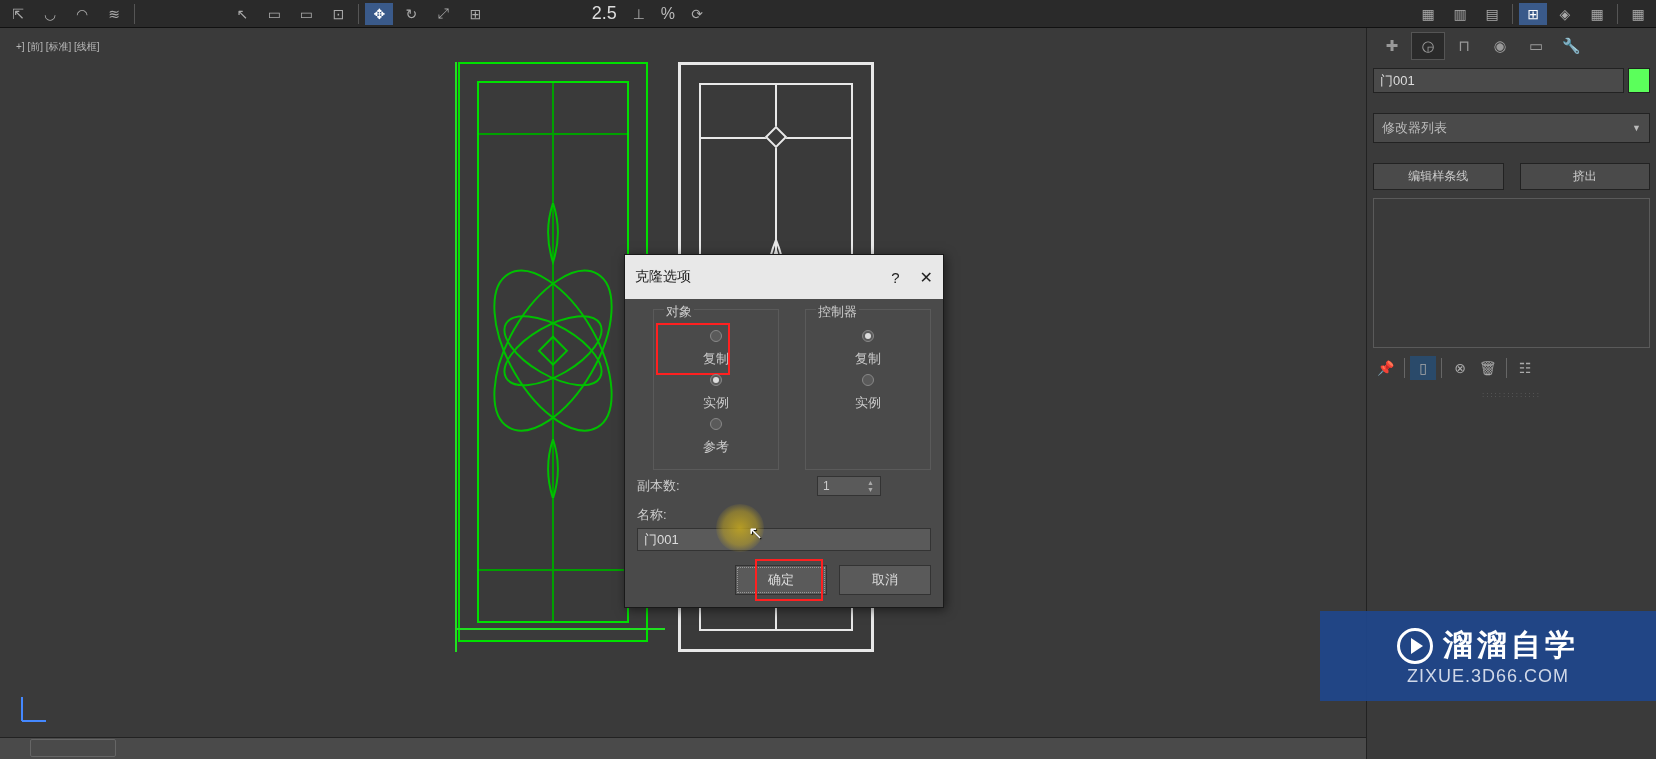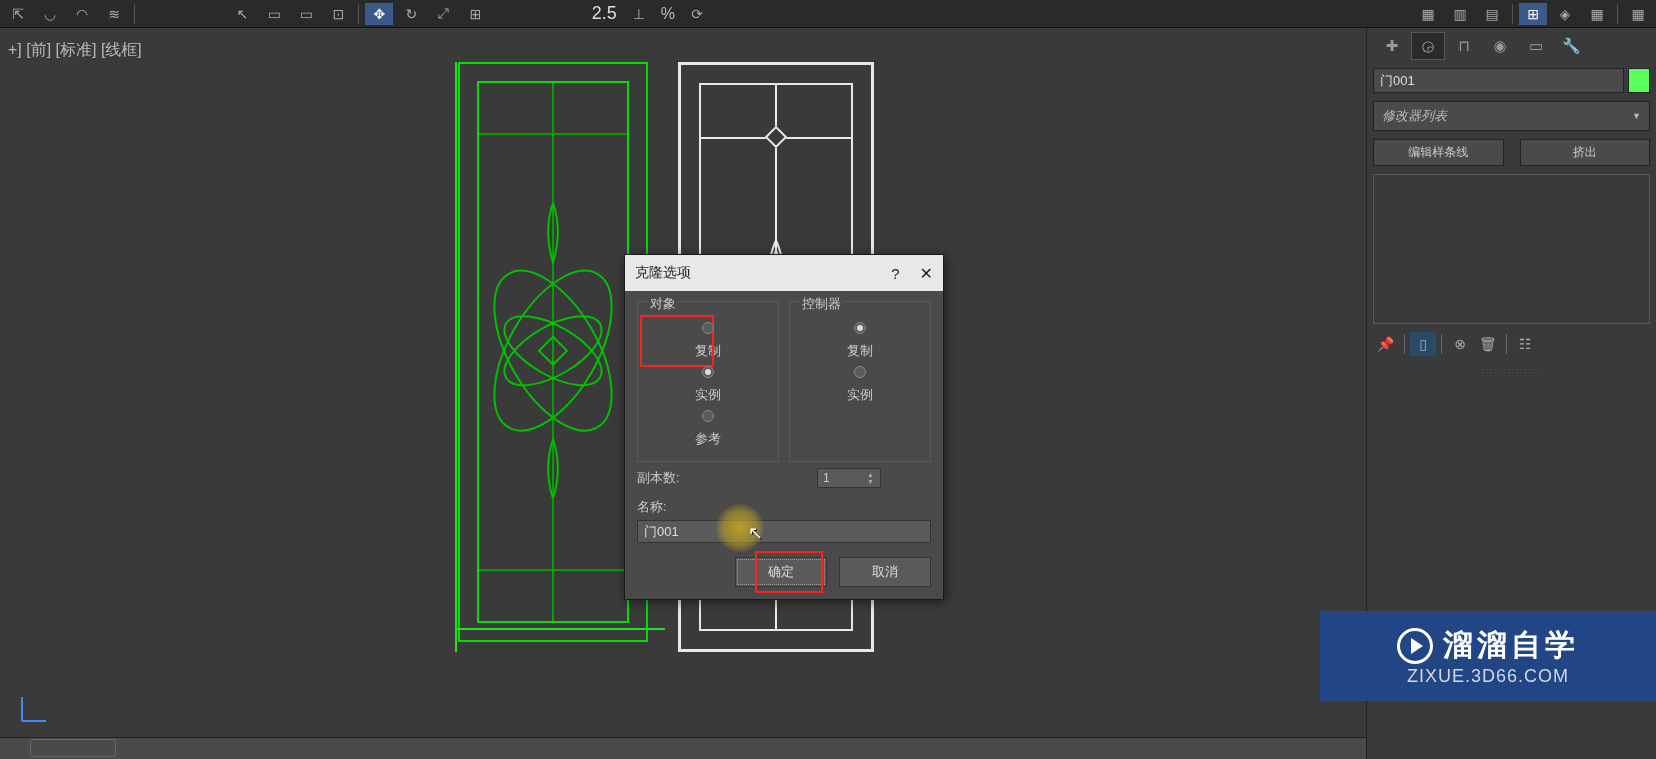--- a/index.html
+++ b/index.html
@@ -49,23 +49,23 @@
       height: calc(100% - 28px);
     }
     .viewport {
       flex: 1;
       background: #3a3a3a;
       position: relative;
     }
     .viewport-label {
       position: absolute;
       top: 12px;
-      left: 8px;
+      left: 16px;
       color: #b8b8b8;
-      font-size: 16px;
+      font-size: 10px;
     }
     .door-green {
       position: absolute;
       top: 34px;
       left: 458px;
       width: 190px;
       height: 580px;
       border: 2px solid #00e000;
     }
     .door-green-inner {
@@ -224,30 +224,29 @@
       color: #ddd;
       padding: 4px 6px;
       font-size: 13px;
     }
     .color-swatch {
       width: 22px;
       background: #5bff5b;
       border: 1px solid #222;
     }
     .modifier-dropdown {
-      margin: 4px 6px;
+      margin: 16px 6px;
       background: #4a4a4a;
       border: 1px solid #222;
       color: #bbb;
       padding: 5px 8px;
       font-size: 13px;
       display: flex;
       justify-content: space-between;
       align-items: center;
-      font-style: italic;
     }
     .modifier-buttons {
       display: flex;
       gap: 16px;
       padding: 4px 6px;
     }
     .modifier-btn {
       flex: 1;
       background: #4a4a4a;
       border: 1px solid #222;
@@ -293,21 +292,21 @@
     .dialog {
       position: absolute;
       top: 254px;
       left: 624px;
       width: 320px;
       background: #4a4a4a;
       border: 1px solid #1a1a1a;
       box-shadow: 2px 2px 10px rgba(0,0,0,0.5);
     }
     .dialog-title {
-      height: 36px;
+      height: 44px;
       background: #e8e8e8;
       display: flex;
       align-items: center;
       padding: 0 10px;
       justify-content: space-between;
     }
     .dialog-title-text {
       color: #222;
       font-size: 14px;
     }
@@ -331,20 +330,21 @@
     }
     .dialog-groups {
       display: flex;
       gap: 10px;
     }
     .dialog-group {
       flex: 1;
       border: 1px solid #5a5a5a;
       padding: 6px 10px 10px 10px;
       position: relative;
+      margin-left: 16px;
     }
     .dialog-group-label {
       color: #ccc;
       font-size: 13px;
       position: relative;
       top: -14px;
       background: #4a4a4a;
       display: inline-block;
       padding: 0 2px;
     }

